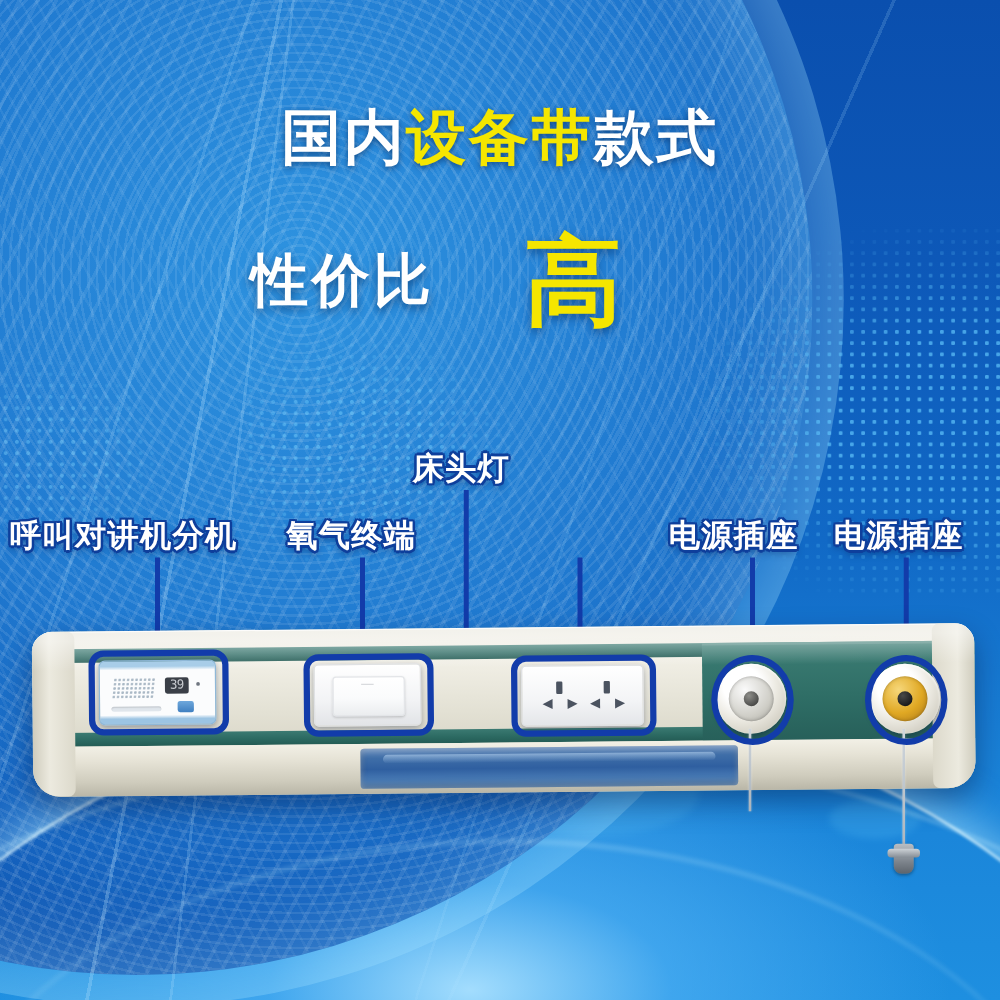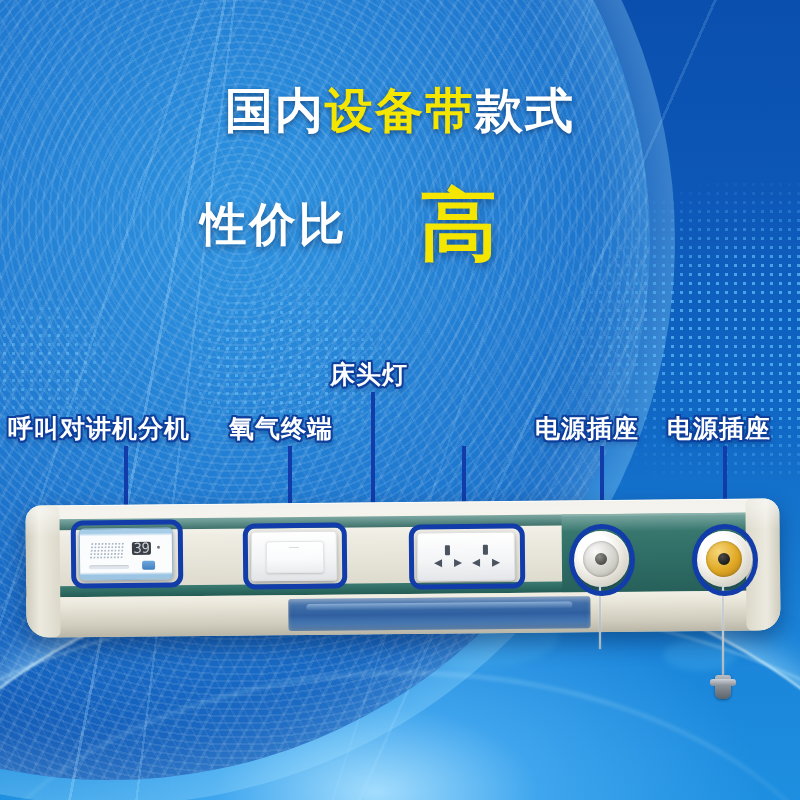--- a/index.html
+++ b/index.html
@@ -216,21 +216,21 @@
   .ic-grille{
     position:absolute; left:10px; top:13px; width:34px; height:17px;
     background-image:radial-gradient(circle, #9bacbb 0.9px, transparent 1.1px);
     background-size:3.4px 3.4px;
     opacity:.85;
     transform:skewX(-6deg);
   }
   .ic-disp{
     position:absolute; left:52px; top:13px; width:19px; height:13px;
     background:#3a3f47; border-radius:2px;
-    color:#c9ccd1; font-size:14px; line-height:13px; text-align:center;
+    color:#c9ccd1; font-size:10px; line-height:13px; text-align:center;
     font-family:"DejaVu Sans Mono","Liberation Mono",monospace;
     letter-spacing:-.5px;
   }
   .ic-led{ position:absolute; left:77px; top:17px; width:3px; height:3px; border-radius:50%; background:#6f7680; }
   .ic-btn{ position:absolute; left:62px; top:32px; width:13px; height:9px; border-radius:2px;
            background:linear-gradient(180deg,#6fa8dc,#3f7fc0); }
   .ic-slot{ position:absolute; left:9px; top:36px; width:40px; height:4px; border-radius:2px;
             background:#e0e6ec; box-shadow:inset 0 1px 1px rgba(0,0,0,.12); }
 
   .switch{

